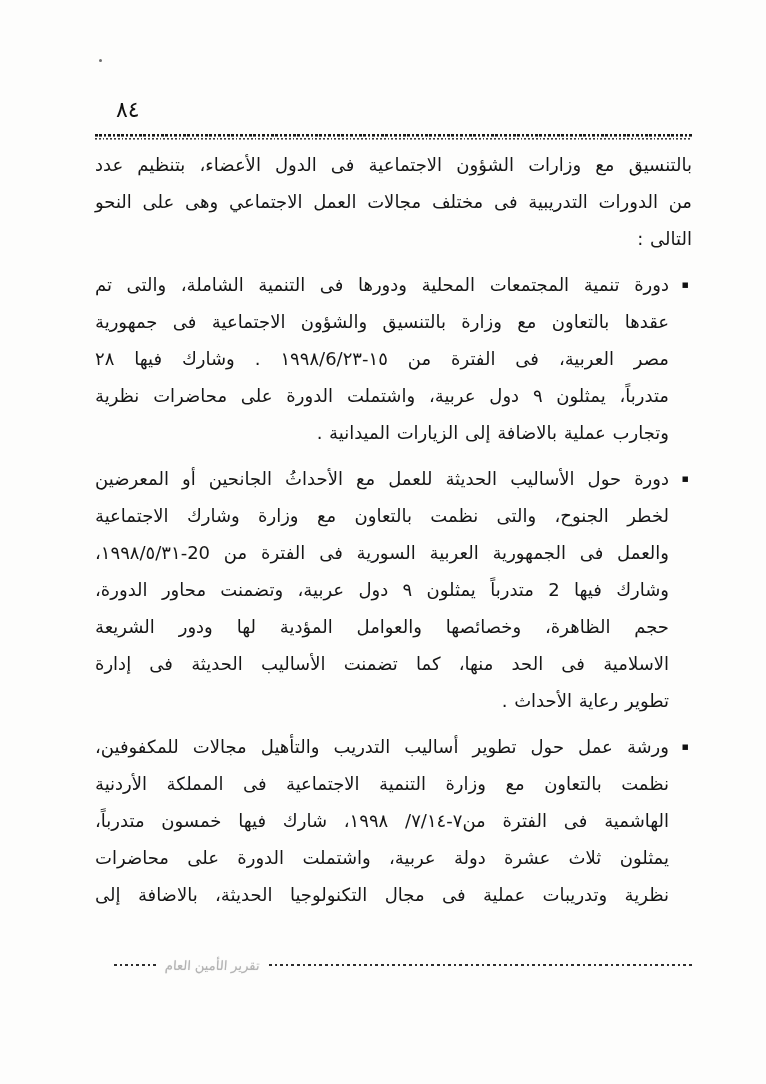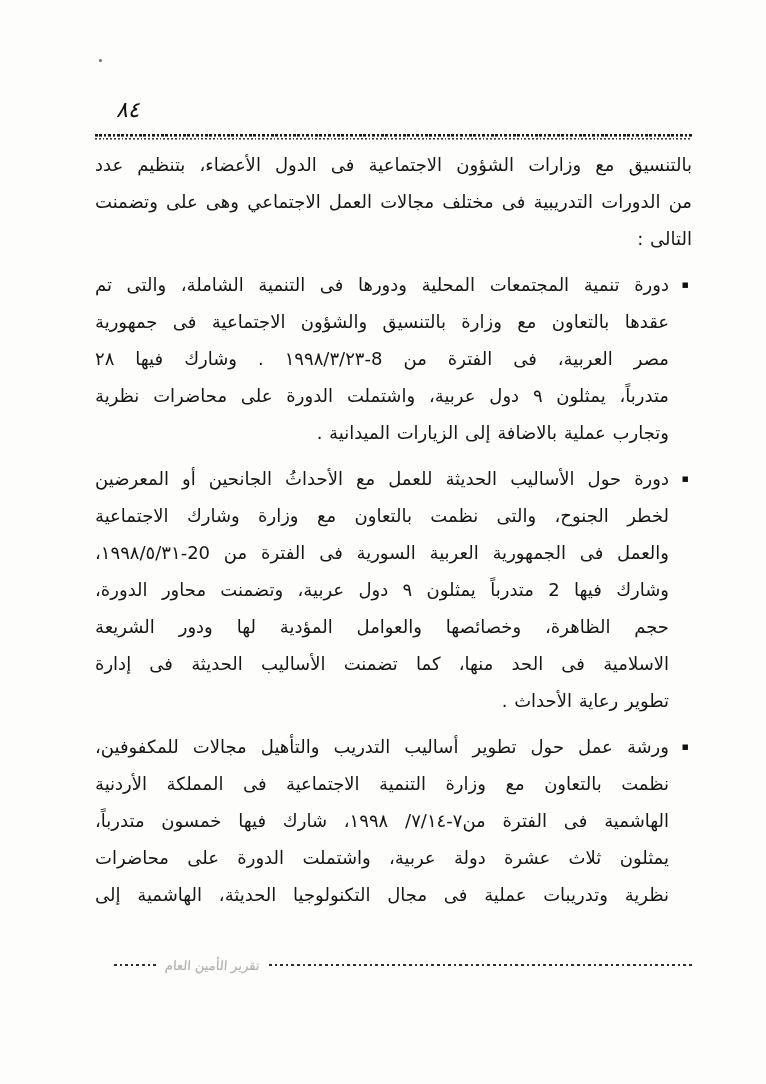--- a/index.html
+++ b/index.html
@@ -4,21 +4,21 @@
 <style>
   html,body{margin:0;padding:0;}
   body{
     width:766px;height:1084px;position:relative;overflow:hidden;
     background:#fdfdfc;
     font-family:"DejaVu Sans",sans-serif;
     color:#161616;
   }
   .page-number{
     position:absolute;left:116px;top:97px;
-    font-size:22px;letter-spacing:2px;color:#111;font-style:italic;
+    font-size:22px;letter-spacing:2px;color:#111;
   }
   .header-rule{
     position:absolute;left:95px;top:134px;width:597px;height:6px;
     background:
       repeating-linear-gradient(90deg,#171717 0 2.6px,rgba(23,23,23,0) 2.6px 4.4px) left top/100% 2.6px no-repeat,
       repeating-linear-gradient(90deg,#3a3a3a 0 1.8px,rgba(58,58,58,0) 1.8px 3.8px) left 3.6px/100% 1.6px no-repeat;
   }
   .speckle{
     position:absolute;left:99px;top:59px;width:3px;height:3px;
     background:#6d6d6d;border-radius:50%;
@@ -60,29 +60,29 @@
 <div class="speckle"></div>
 
 <div class="page-number">٨٤</div>
 
 <div class="header-rule"></div>
 
 <div class="text-block">
 
   <div class="para">
     <div class="line">بالتنسيق مع وزارات الشؤون الاجتماعية فى الدول الأعضاء، بتنظيم عدد</div>
-    <div class="line">من الدورات التدريبية فى مختلف مجالات العمل الاجتماعي وهى على وتضمنت</div>
+    <div class="line">من الدورات التدريبية فى مختلف مجالات العمل الاجتماعي وهى على النحو</div>
     <div class="line end">التالى :</div>
   </div>
 
   <div class="para bullet">
     <span class="bullet-marker">▪</span>
     <div class="line">دورة تنمية المجتمعات المحلية ودورها فى التنمية الشاملة، والتى تم</div>
     <div class="line">عقدها بالتعاون مع وزارة بالتنسيق والشؤون الاجتماعية فى جمهورية</div>
-    <div class="line">مصر العربية، فى الفترة من 8-٢٣‏/‏٣‏/‏١٩٩٨ . وشارك فيها ٢٨</div>
+    <div class="line">مصر العربية، فى الفترة من ١٥-٢٣‏/‏6‏/‏١٩٩٨ . وشارك فيها ٢٨</div>
     <div class="line">متدرباً، يمثلون ٩ دول عربية، واشتملت الدورة على محاضرات نظرية</div>
     <div class="line end">وتجارب عملية بالاضافة إلى الزيارات الميدانية .</div>
   </div>
 
   <div class="para bullet">
     <span class="bullet-marker">▪</span>
     <div class="line">دورة حول الأساليب الحديثة للعمل مع الأحداثُ الجانحين أو المعرضين</div>
     <div class="line">لخطر الجنوح، والتى نظمت بالتعاون مع وزارة وشارك الاجتماعية</div>
     <div class="line">والعمل فى الجمهورية العربية السورية فى الفترة من 20-٣١‏/‏٥‏/‏١٩٩٨،</div>
     <div class="line">وشارك فيها 2 متدرباً يمثلون ٩ دول عربية، وتضمنت محاور الدورة،</div>
@@ -90,21 +90,21 @@
     <div class="line">الاسلامية فى الحد منها، كما تضمنت الأساليب الحديثة فى إدارة</div>
     <div class="line end">تطوير رعاية الأحداث .</div>
   </div>
 
   <div class="para bullet">
     <span class="bullet-marker">▪</span>
     <div class="line">ورشة عمل حول تطوير أساليب التدريب والتأهيل مجالات للمكفوفين،</div>
     <div class="line">نظمت بالتعاون مع وزارة التنمية الاجتماعية فى المملكة الأردنية</div>
     <div class="line">الهاشمية فى الفترة من٧-١٤‏/‏٧‏/ ١٩٩٨، شارك فيها خمسون متدرباً،</div>
     <div class="line">يمثلون ثلاث عشرة دولة عربية، واشتملت الدورة على محاضرات</div>
-    <div class="line">نظرية وتدريبات عملية فى مجال التكنولوجيا الحديثة، الهاشمية إلى</div>
+    <div class="line">نظرية وتدريبات عملية فى مجال التكنولوجيا الحديثة، بالاضافة إلى</div>
   </div>
 
 </div>
 
 <div class="footer">
   <div class="dash-rule short"></div>
   <div class="footer-note">تقرير الأمين العام</div>
   <div class="dash-rule long"></div>
 </div>
 

